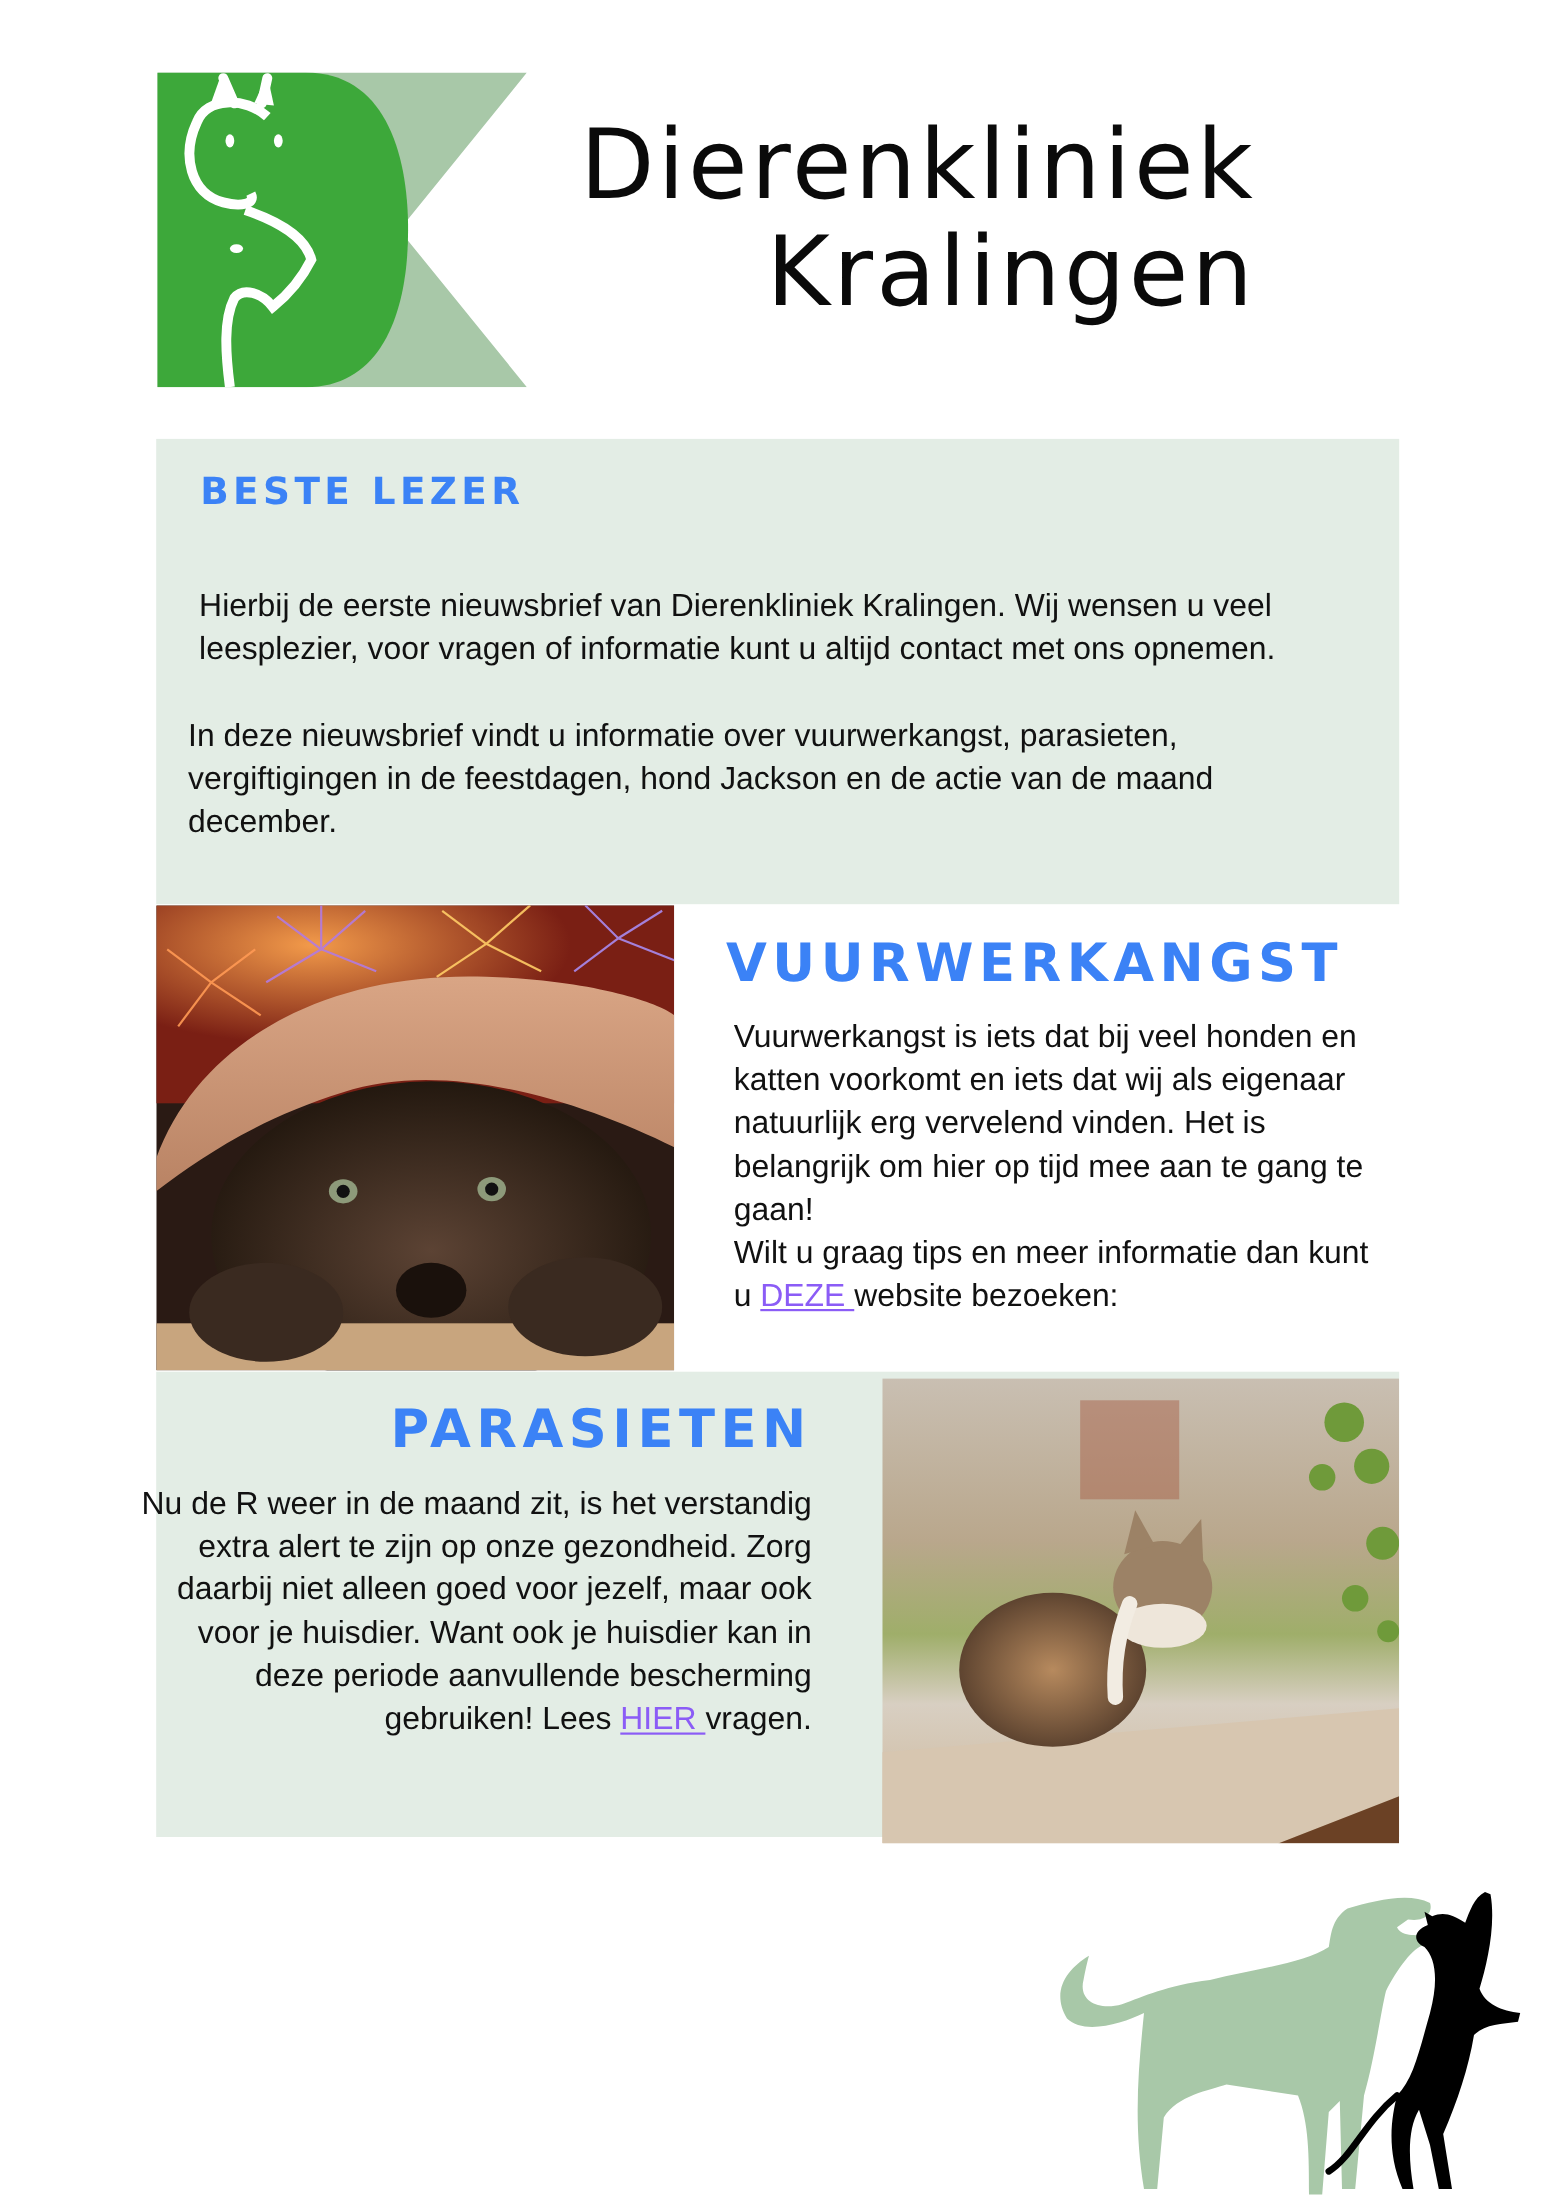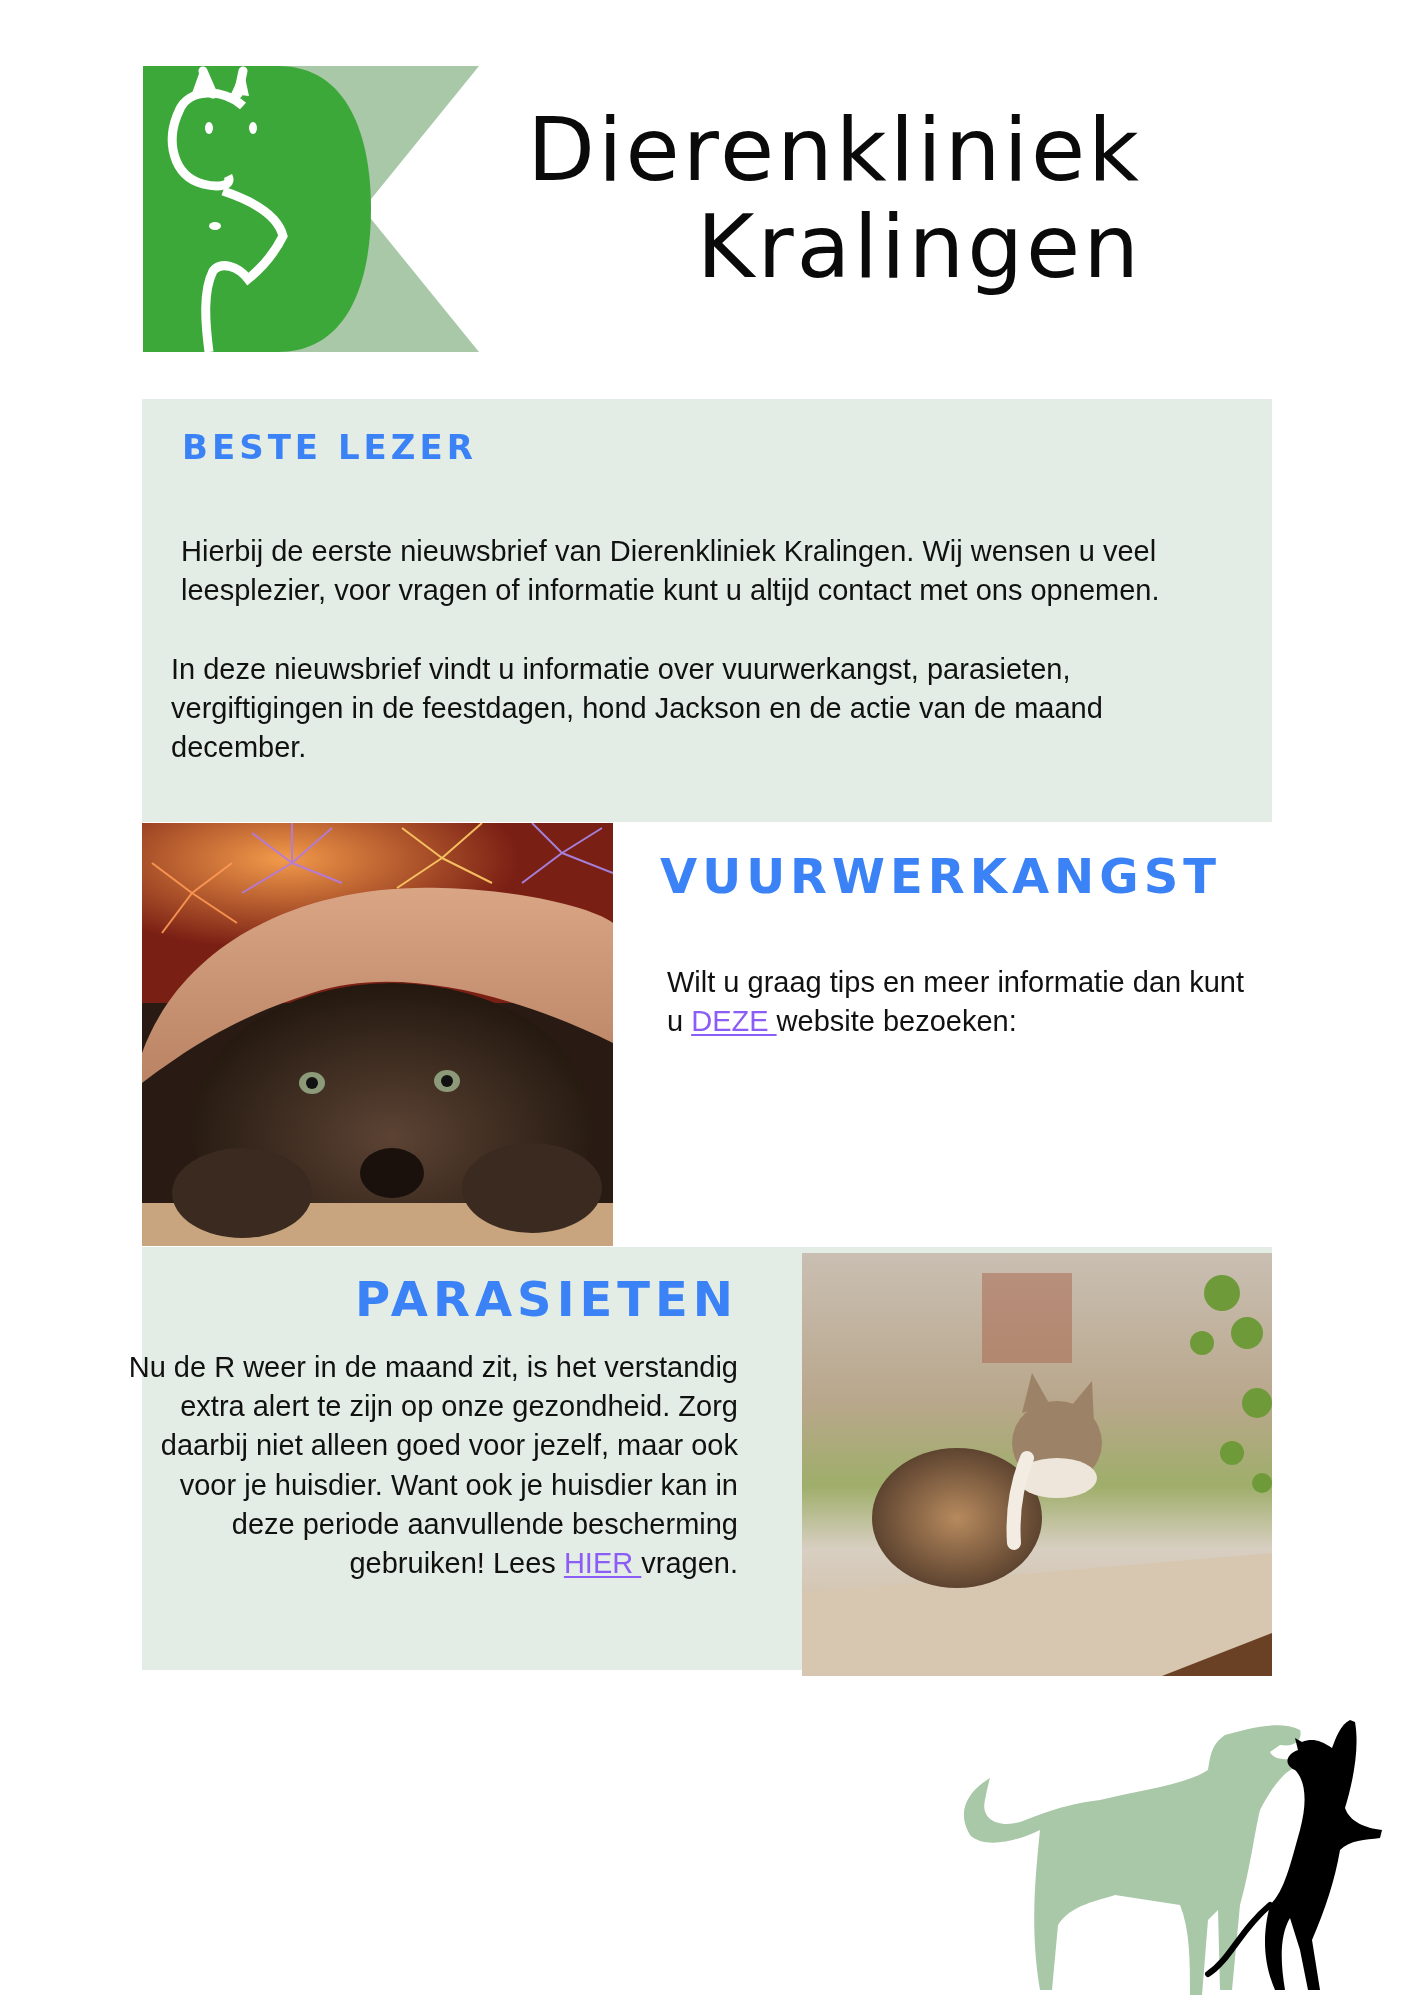--- a/index.html
+++ b/index.html
@@ -141,21 +141,21 @@
     <ellipse cx="170" cy="260" rx="13" ry="11" fill="#8d9a7a"></ellipse>
     <ellipse cx="305" cy="258" rx="13" ry="11" fill="#8d9a7a"></ellipse>
     <circle cx="170" cy="260" r="6" fill="#111"></circle>
       <circle cx="305" cy="258" r="6" fill="#111"></circle>
     <ellipse cx="250" cy="350" rx="32" ry="25" fill="#1a110c"></ellipse>
   </svg>
 </div>
 
 <div id="vuur-heading" class="abs heading">VUURWERKANGST</div>
 <div id="vuur-body" class="abs body-text">
-  <br>
+  <span>Vuurwerkangst is iets dat bij veel honden en katten voorkomt en iets dat wij als eigenaar natuurlijk erg vervelend vinden. Het is belangrijk om hier op tijd mee aan te gang te gaan!</span><br>
   <span>Wilt u graag tips en meer informatie dan kunt u </span><a class="link" href="#">DEZE </a><span>website bezoeken:</span>
 </div>
 
 <div id="panel-para" class="abs panel"></div>
 <div id="para-heading" class="abs heading">PARASIETEN</div>
 <div id="para-body" class="abs body-text">
   <span>Nu de R weer in de maand zit, is het verstandig extra alert te zijn op onze gezondheid. Zorg daarbij niet alleen goed voor jezelf, maar ook voor je huisdier. Want ook je huisdier kan in deze periode aanvullende bescherming gebruiken! Lees </span><a class="link" href="#">HIER </a><span>vragen.</span>
 </div>
 
 <div id="cat-photo" class="abs">

